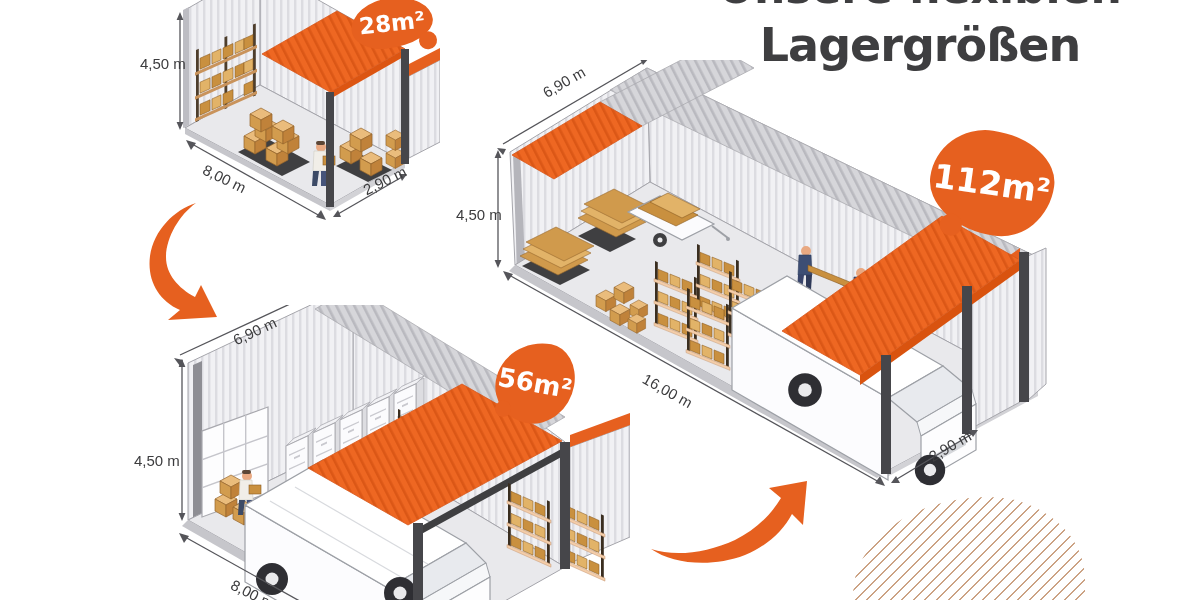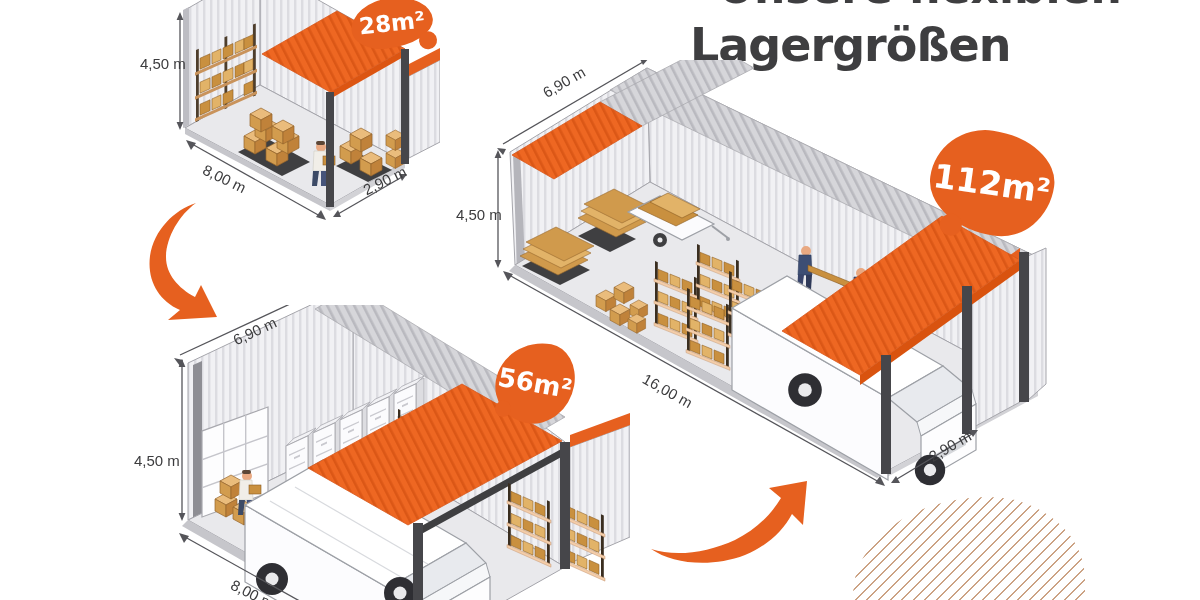--- a/index.html
+++ b/index.html
@@ -2,21 +2,21 @@
 <html style="--accent-orange: #E6601F; --roof-orange: #EE6722; --dark-text: #3E3E40; --wall-light: #F1F1F4; --floor-gray: #E9E9EC; --post-dark: #46464A; --box-brown: #C9903F;"><head>
 <meta charset="utf-8">
 <style>
   html,body{margin:0;padding:0;background:#fff;}
   .canvas{position:relative;width:1200px;height:600px;background:#fff;overflow:hidden;
           font-family:"Liberation Sans",sans-serif;color:#3E3E40;}
   
   .topline{position:absolute;left:690px;top:-36px;width:460px;text-align:center;
            font-family:"DejaVu Sans",sans-serif;font-weight:bold;font-size:44px;line-height:48px;
            color:#3E3E40;white-space:nowrap;}
-  .title{position:absolute;left:690px;top:18px;width:460px;margin:0;
+  .title{position:absolute;left:690px;top:18px;width:460px;text-align:center;margin:0;
          font-family:"DejaVu Sans",sans-serif;font-weight:bold;font-size:46px;line-height:54px;
          color:#3E3E40;letter-spacing:-1px;}
   
   .unit{position:absolute;}
   .unit svg{display:block;position:absolute;left:0;top:0;}
   
   .dim{position:absolute;font-size:15px;color:#3C3C3E;white-space:nowrap;transform-origin:left center;}
   .dim.right{text-align:right;}
   
   .badge{position:absolute;display:flex;align-items:center;justify-content:center;

